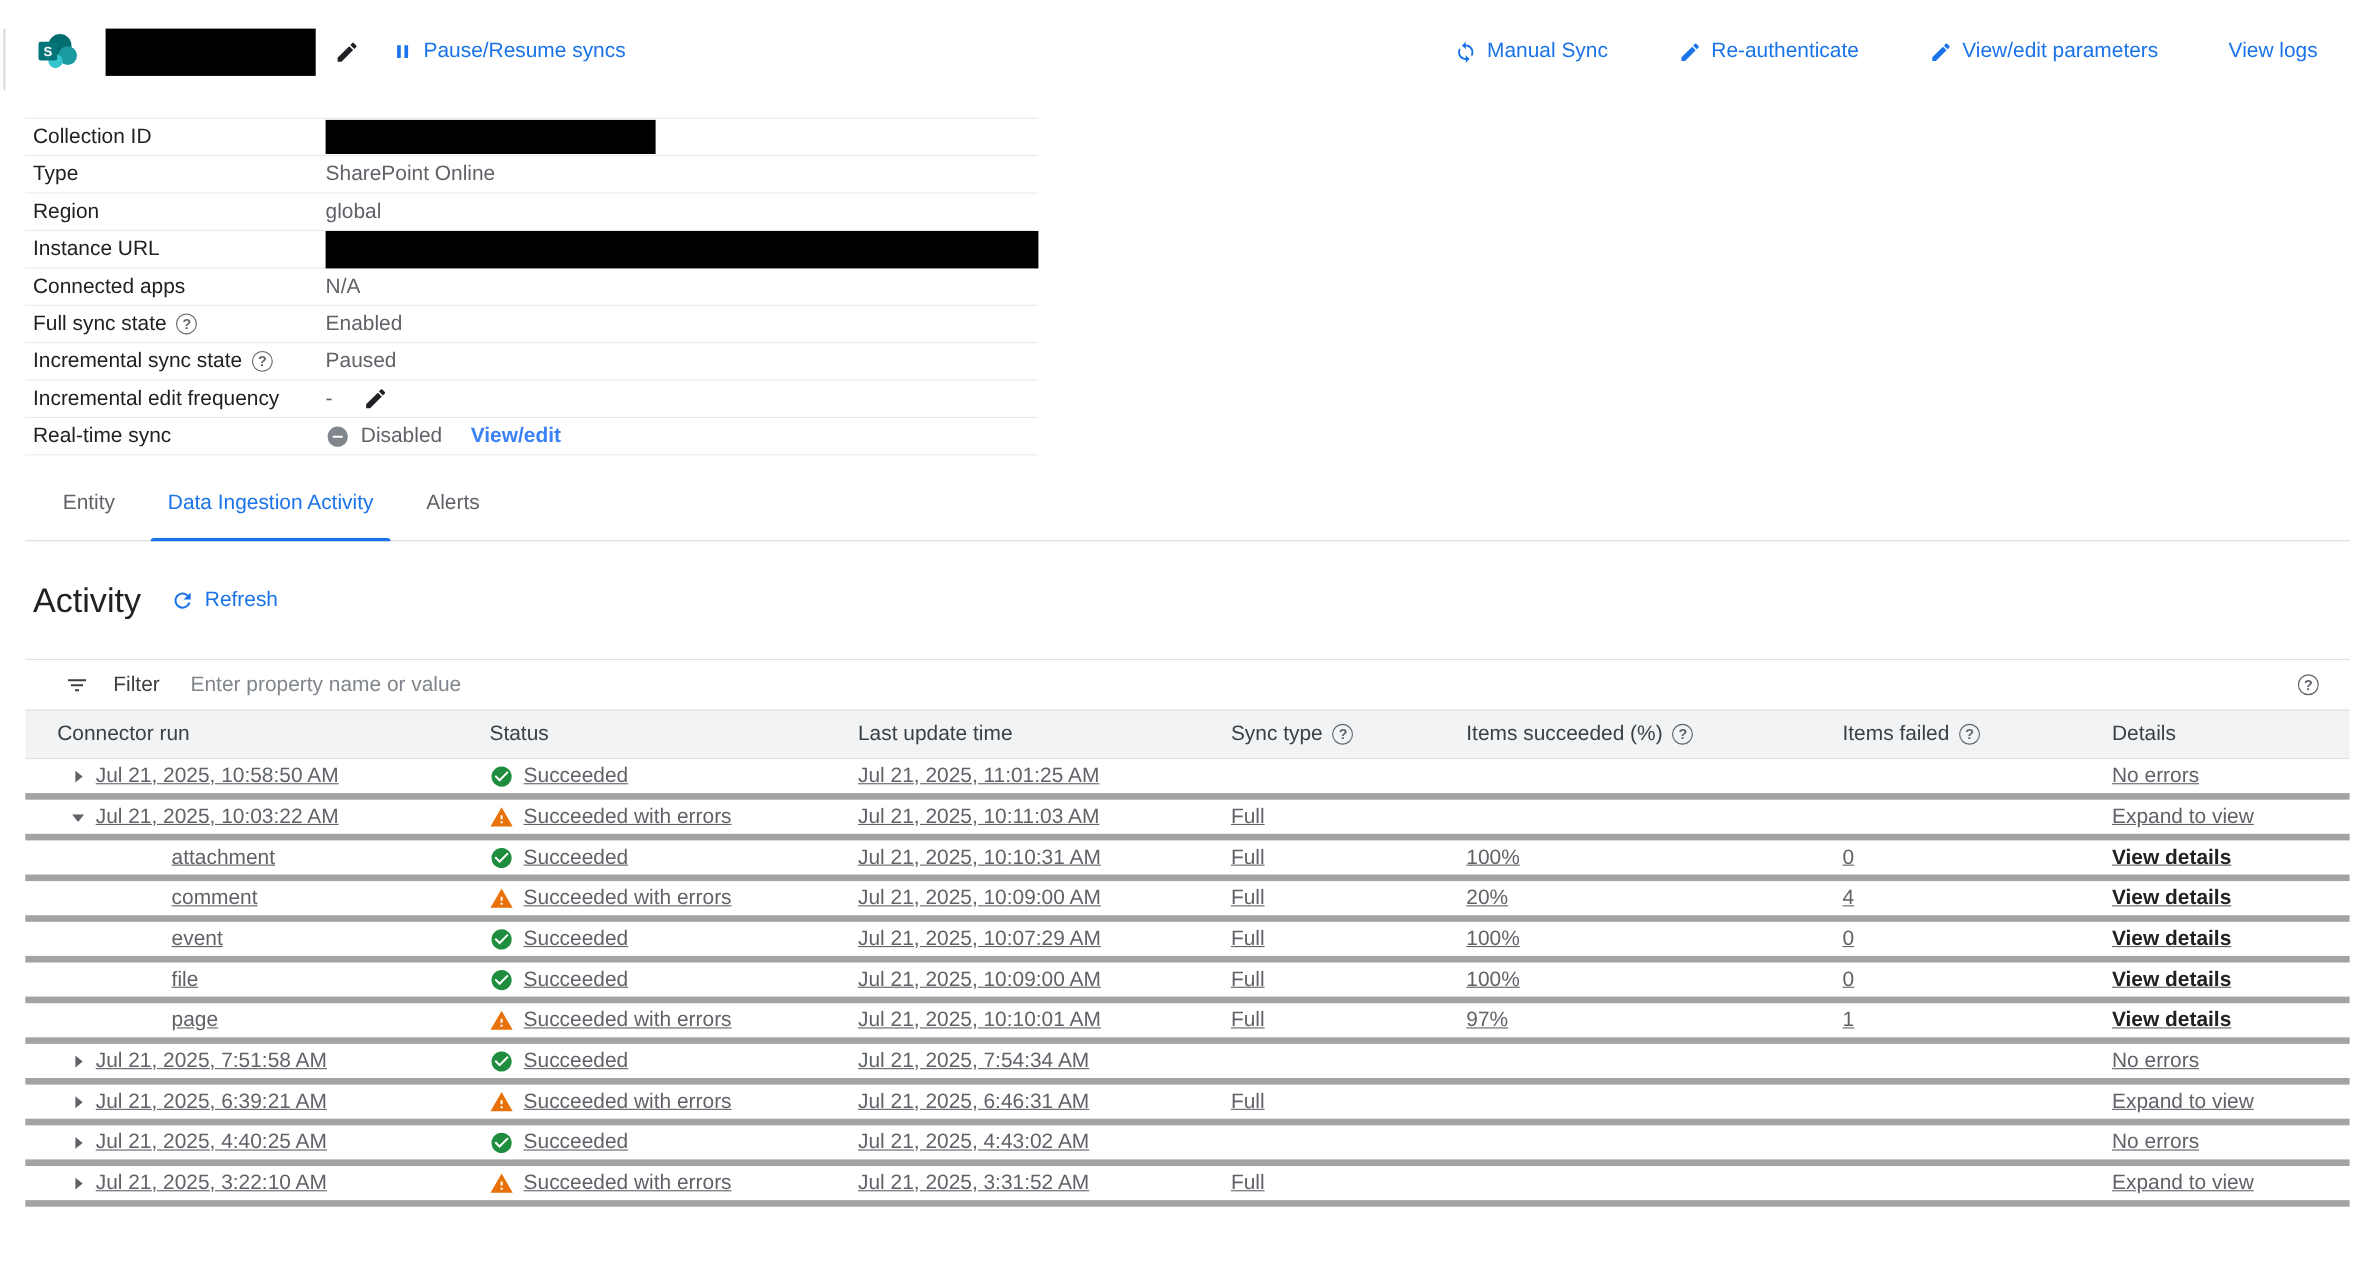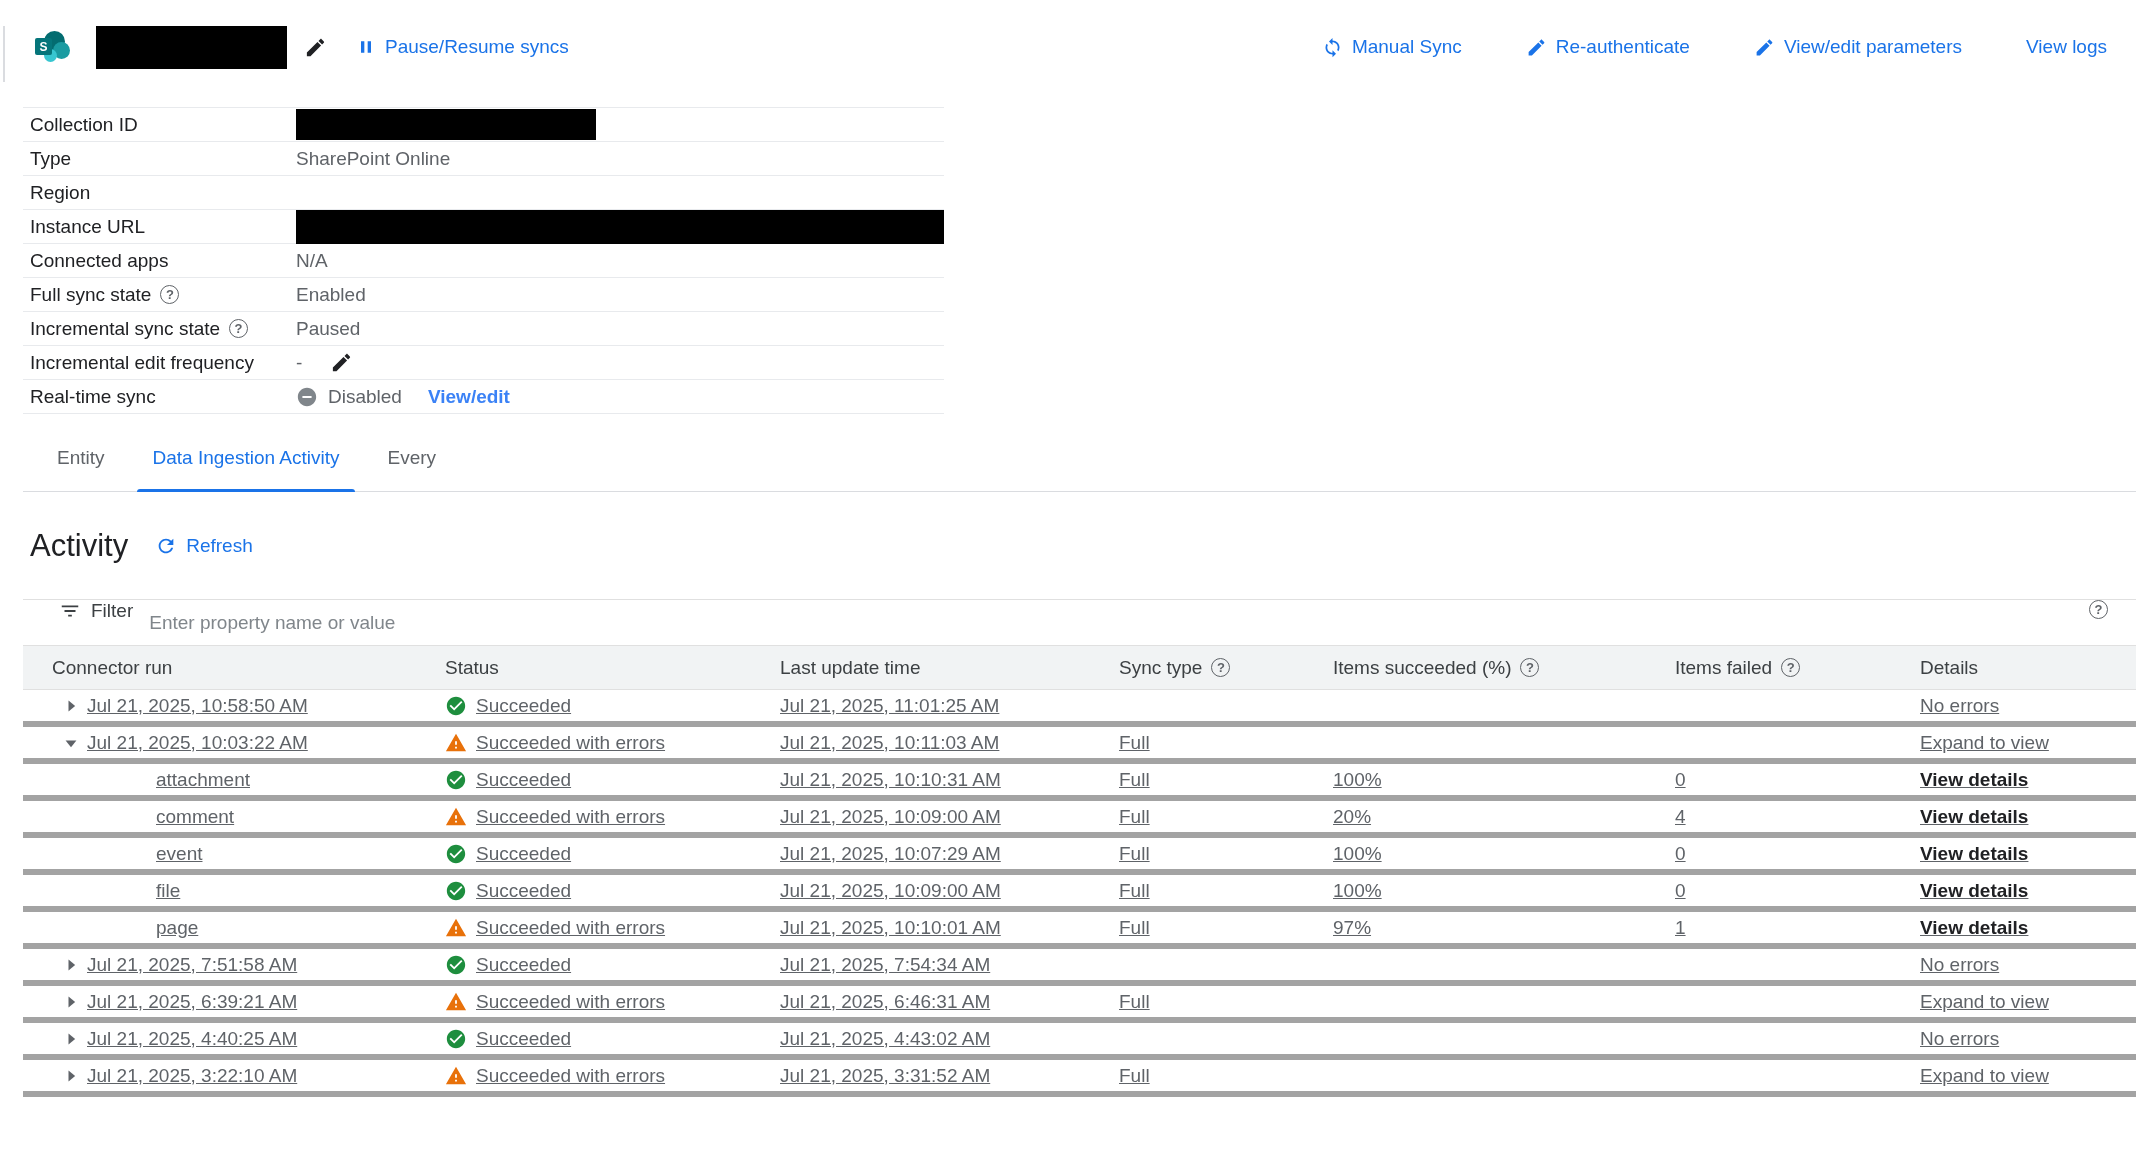--- a/index.html
+++ b/index.html
@@ -59,21 +59,21 @@
   .tab.active::after { content:""; position:absolute; left:8px; right:8px; bottom:-1px;
     height:3px; background:#1a73e8; border-radius:3px 3px 0 0; }
 
   
   .activity-head { margin:36px 0 0 30px; display:flex; align-items:center; gap:27px; height:36px; }
   .activity-head h1 { font-size:31px; font-weight:400; color:#202124; }
   .refresh-btn .icn { width:22px; height:22px; }
 
   
   .table-card { margin:35px 0 0 23px; width:2113px; border-top:1px solid #e0e0e0; }
-  .filter-row { height:45px; display:flex; padding:0 28px 0 36px; }
+  .filter-row { height:45px; display:flex; align-items:center; padding:0 28px 0 36px;gap:12px; }
   .filter-row .icn { width:22px; height:22px; color:#3c4043; margin-right:10px; }
   .filter-label { font-weight:500; color:#3c4043; }
   .filter-input { flex:1; margin-left:16px; border:none; outline:none; background:transparent;
     font-family:inherit; font-size:19px; color:#1d4ed8; }
   .filter-input::placeholder { color:#80868b; }
 
   .tgrid { display:grid; grid-template-columns:422px 335px 339px 214px 342px 245px 1fr; align-items:center; }
   .thead { height:45px; background:#f1f3f4; border-top:1px solid #e0e0e0; border-bottom:1px solid #e0e0e0; }
   .th { display:flex; align-items:center; gap:9px; font-weight:500; color:#3c4043; white-space:nowrap; }
   .th:first-child { padding-left:29px; }
@@ -159,20 +159,23 @@
           <span>Type</span>
         </div>
         <div class="dvalue">
           <span>SharePoint Online</span>
         </div>
       </div>
       <div class="drow">
         <div class="dlabel">
           <span>Region</span>
         </div>
+        <div class="dvalue">
+          <span>global</span>
+        </div>
       </div>
       <div class="drow">
         <div class="dlabel">
           <span>Instance URL</span>
         </div>
         <div class="dvalue">
           <div class="redact redact-wide"></div>
         </div>
       </div>
       <div class="drow">
@@ -231,21 +234,21 @@
     </section>
 
   <nav class="tabs" id="tabs">
       <div class="tab first">
         <span>Entity</span>
       </div>
       <div class="tab active">
         <span>Data Ingestion Activity</span>
       </div>
       <div class="tab">
-        <span>Every</span>
+        <span>Alerts</span>
       </div>
     </nav>
 
   <div class="activity-head">
     <h1>Activity</h1>
     <button class="link-btn refresh-btn">
       <span class="icn" id="refresh-ic">
           <svg viewBox="0 0 24 24">
             <path fill="currentColor" d="M17.65 6.35C16.2 4.9 14.21 4 12 4c-4.42 0-7.99 3.58-7.99 8s3.57 8 7.99 8c3.73 0 6.84-2.55 7.73-6h-2.08c-.82 2.33-3.04 4-5.65 4-3.31 0-6-2.69-6-6s2.69-6 6-6c1.66 0 3.14.69 4.22 1.78L13 11h7V4l-2.35 2.35z"></path>
           </svg>

